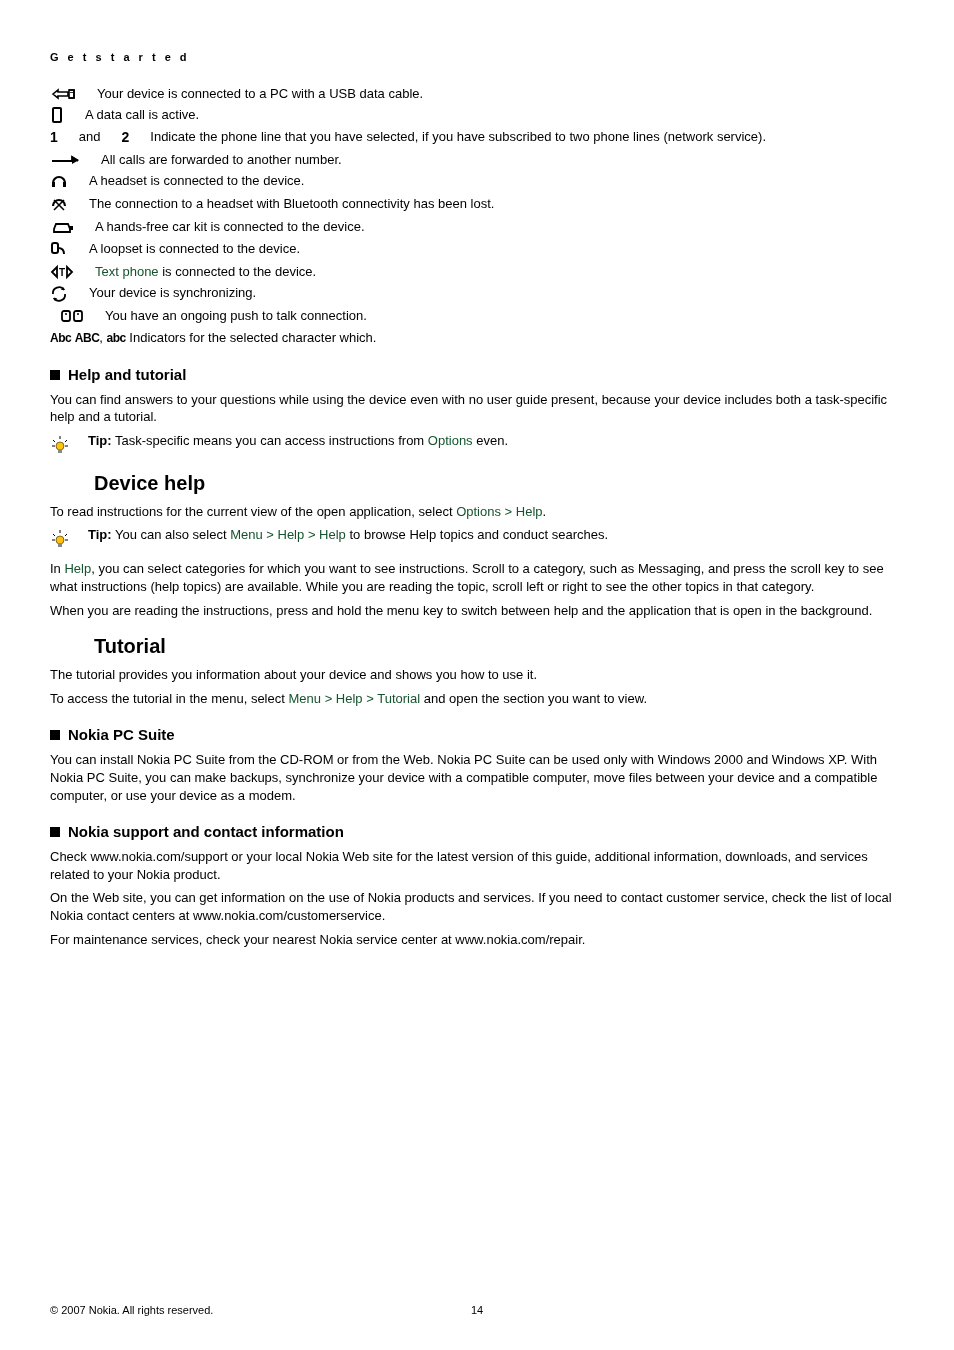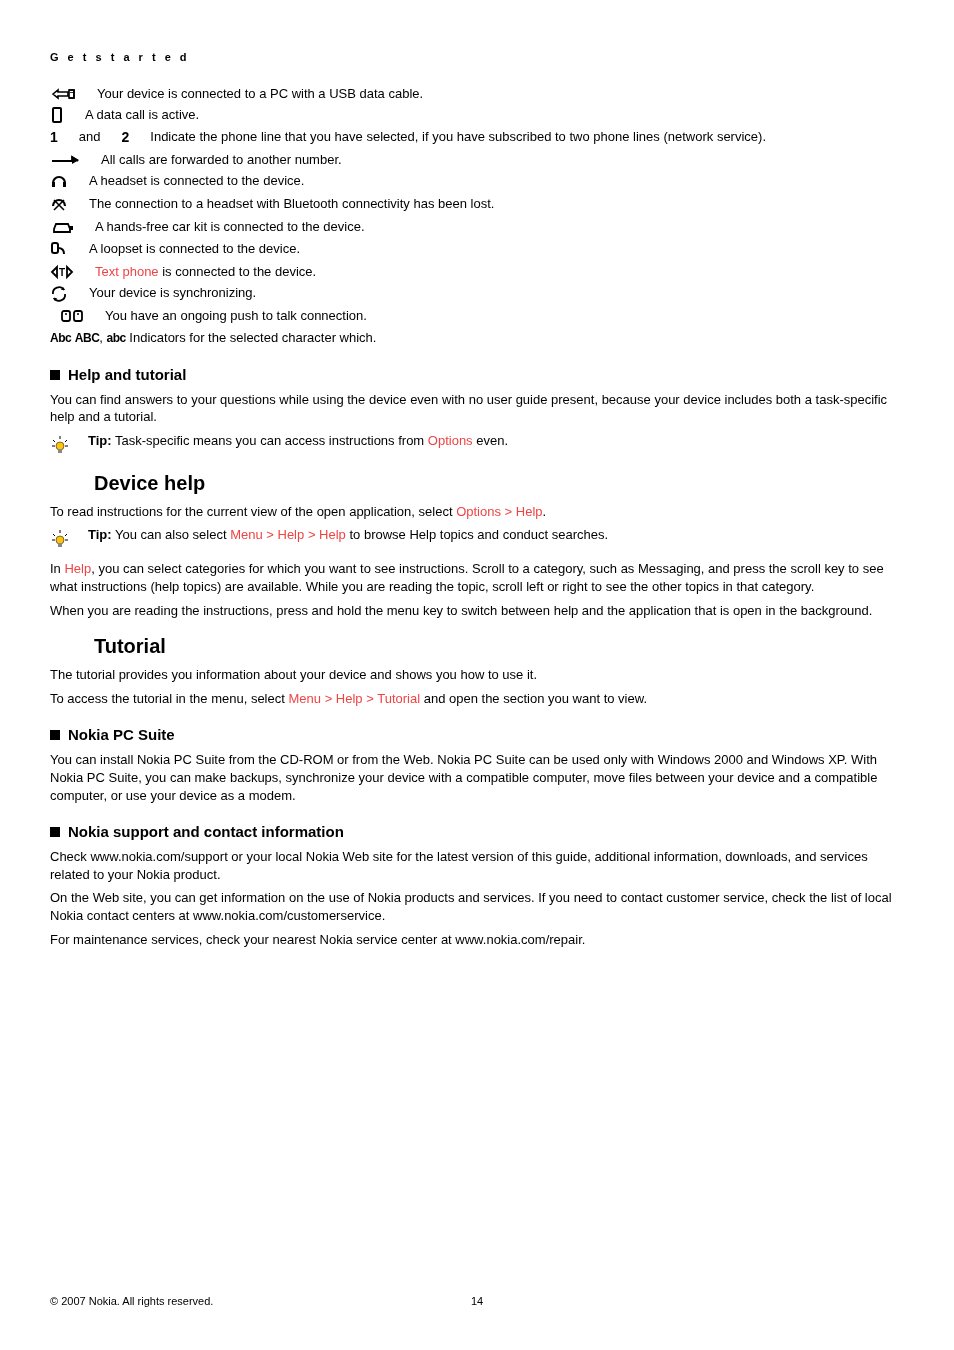--- a/index.html
+++ b/index.html
@@ -36,36 +36,36 @@
     align-items: center;
     gap: 8px;
   }
   .sq {
     width: 10px;
     height: 10px;
     background: #000;
     display: inline-block;
   }
   p { margin: 6px 0; }
-  .link { color: #ef4444; }
+  .link { color: #14532d; }
   .sub-h {
     font-weight: bold;
     font-size: 20px;
     margin: 14px 0 4px 0;
     padding-left: 44px;
   }
   .tip-row {
     display: flex;
     gap: 18px;
     margin: 4px 0 10px 0;
   }
   .tip-row svg { flex-shrink: 0; margin-top: 2px; }
   .footer {
     position: absolute;
-    bottom: 41px;
+    bottom: 32px;
     left: 50px;
     right: 50px;
     font-size: 11px;
     display: flex;
   }
   .footer .copy { flex: 1; }
   .footer .pg { position: absolute; left: 50%; transform: translateX(-50%); }
   .abc-glyph { font-weight: bold; font-size: 12px; letter-spacing: -0.5px; }
   .line-num { font-weight: bold; font-size: 14px; }
 </style>

